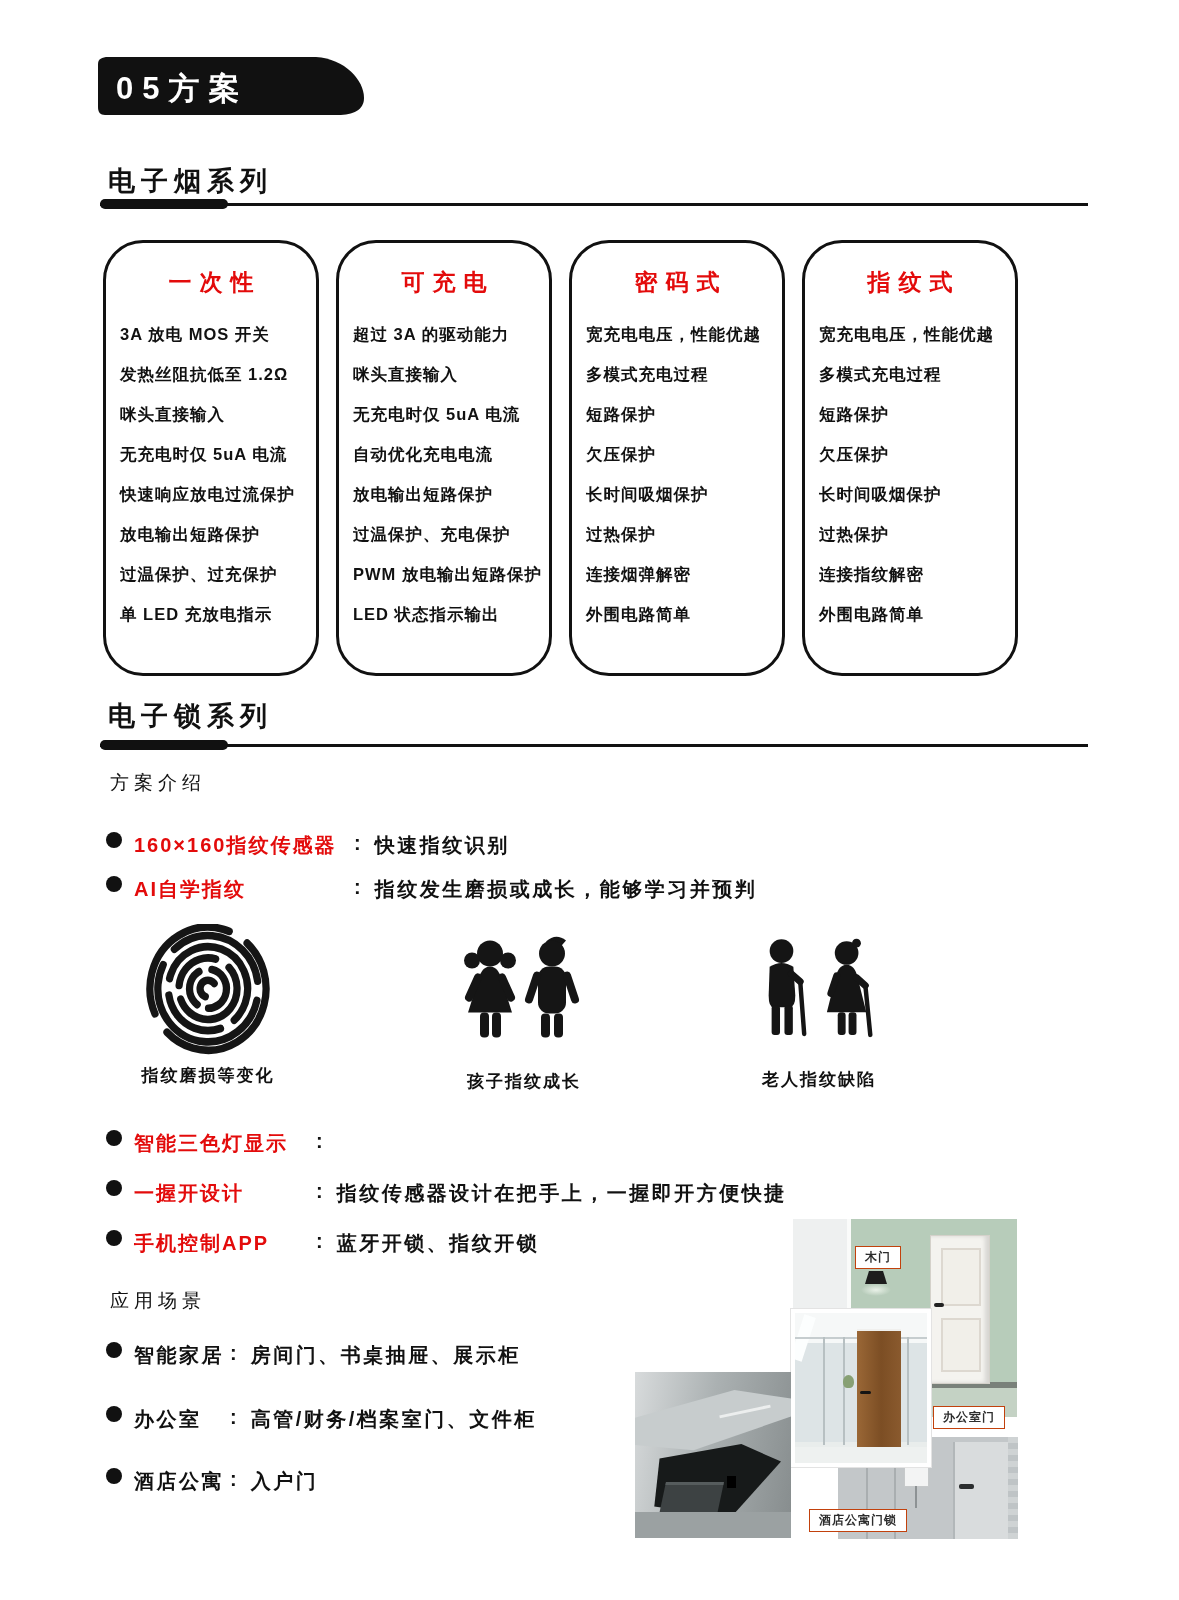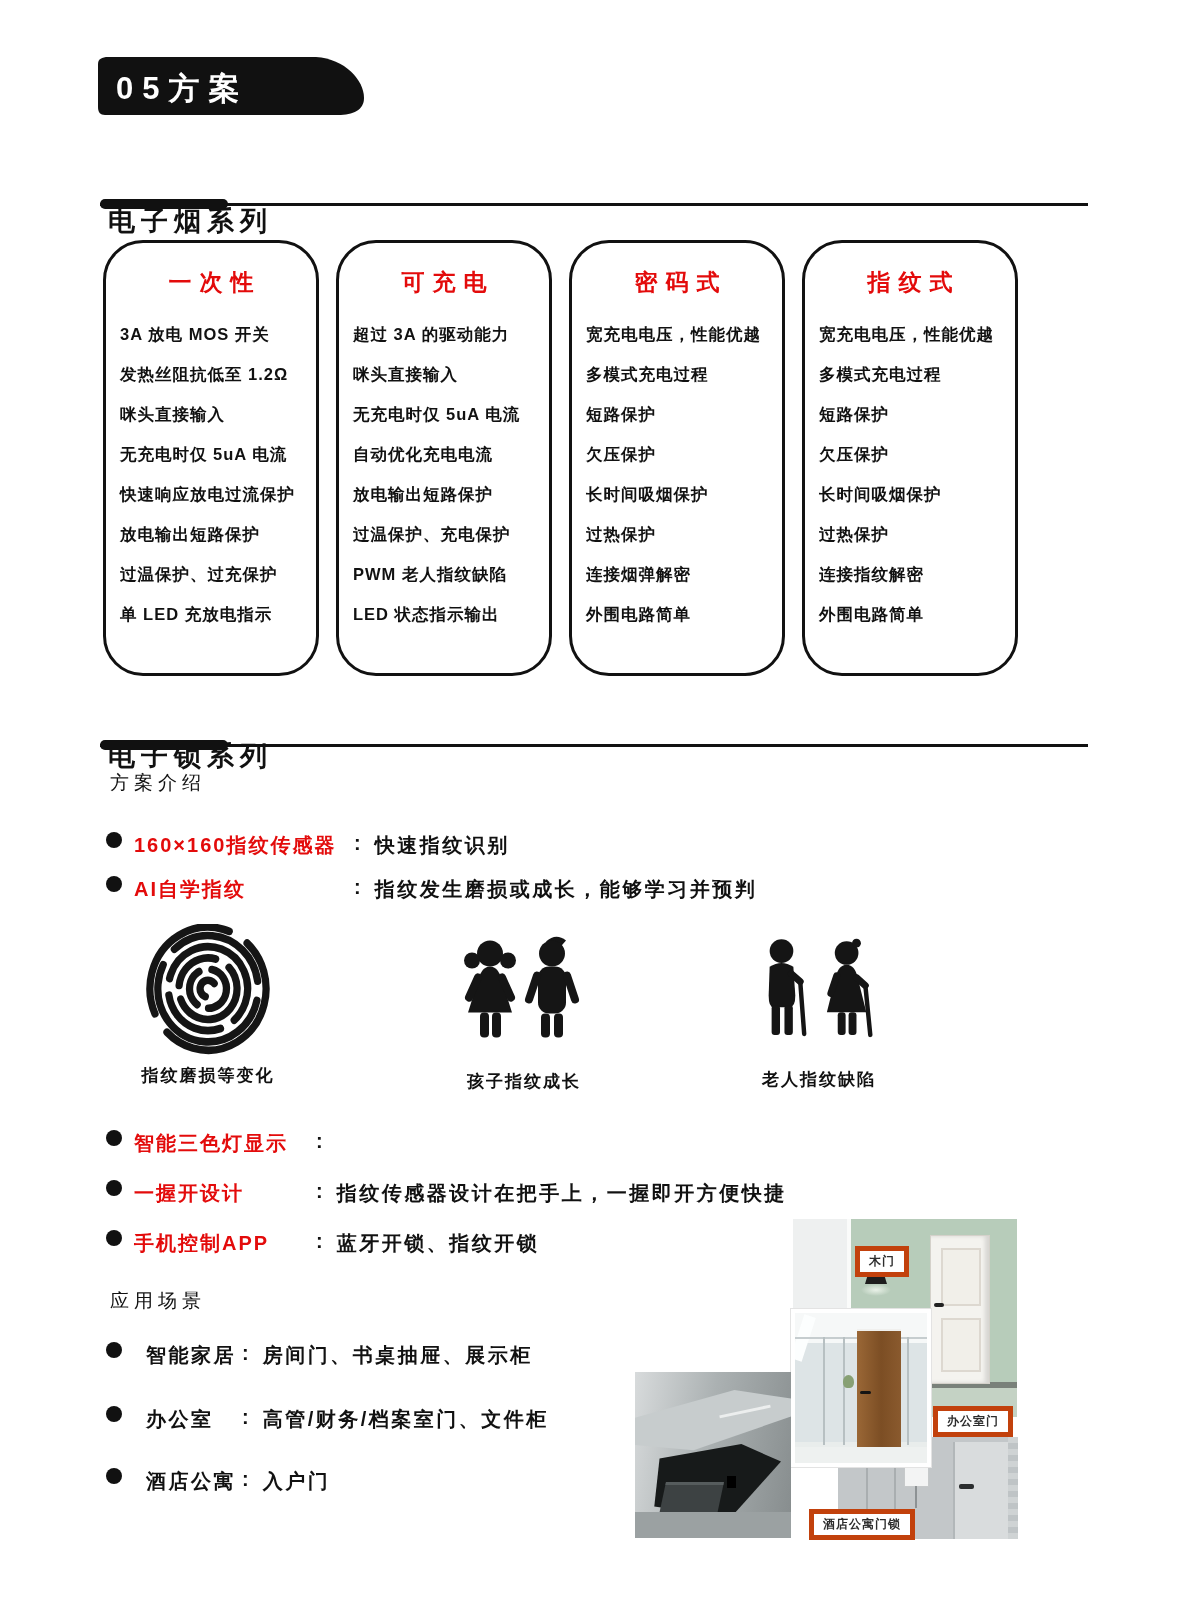--- a/index.html
+++ b/index.html
@@ -12,40 +12,40 @@
   .page{
     position:relative;width:1179px;height:1600px;background:#fff;overflow:hidden;
     font-family:"Liberation Sans","DejaVu Sans",sans-serif;color:var(--ink);padding-left:34px;
   }
   .abs{position:absolute;}
 
   
   .banner-text{position:absolute;left:116px;top:68px;color:#fff;font-size:31px;font-weight:700;letter-spacing:9px;}
 
   
-  .sec-head{position:absolute;left:108px;font-size:27px;font-weight:700;letter-spacing:6px;margin-top:40px;}
+  .sec-head{position:absolute;left:108px;font-size:27px;font-weight:700;letter-spacing:6px;}
   .rule-thick{position:absolute;left:100px;width:128px;height:10px;background:var(--ink);border-radius:6px;z-index:2;}
   .rule-thin{position:absolute;left:100px;width:988px;height:3px;background:var(--ink);}
 
   .sub-head{position:absolute;left:110px;font-size:19px;font-weight:400;letter-spacing:5px;}
 
   
   .cards{position:absolute;left:103px;top:240px;display:flex;gap:17px;}
   .card{width:216px;height:436px;border:3px solid var(--ink);border-radius:40px;box-sizing:border-box;padding:24px 12px 0 14px;background:#fff;}
   .card-title{color:var(--accent-red);font-size:23px;font-weight:700;letter-spacing:8px;text-align:center;padding-left:6px;}
   .card-list{list-style:none;margin:16px 0 0 0;padding:0;}
   .card-list li{height:40px;line-height:40px;font-size:16.5px;font-weight:700;letter-spacing:1px;white-space:nowrap;}
 
   
   .feat{position:absolute;left:106px;height:30px;display:flex;align-items:flex-start;white-space:nowrap;}
   .dot{width:16px;height:16px;border-radius:50%;background:var(--ink);margin-right:12px;flex:0 0 auto;}
   .flabel{color:var(--accent-red);font-size:20px;font-weight:700;letter-spacing:2px;}
   .w1{min-width:220px;}
   .w2{min-width:182px;}
-  .w3{min-width:96px;margin-left:12px;}
+  .w3{min-width:96px;}
   .fcolon{font-size:20px;font-weight:700;margin-right:14px;}
   .fdesc{font-size:20px;font-weight:700;letter-spacing:2.5px;}
 
   .caption{position:absolute;font-size:17px;font-weight:700;letter-spacing:2px;text-align:center;}
 
   .scen-label{color:var(--ink);}
   .pagenum{position:absolute;left:0;right:0;top:1546px;text-align:center;font-size:22px;font-weight:700;letter-spacing:1px;}
 
   
   .collage{position:absolute;left:633px;top:1215px;width:392px;height:332px;}
@@ -82,21 +82,21 @@
   .intercom-cord{position:absolute;left:77px;top:49px;width:1.5px;height:22px;background:#8d9294;}
 
   .photo-cabinet{left:2px;top:157px;width:156px;height:166px;background:linear-gradient(100deg,#d8dbdc 0%,#abb1b2 45%,#868c8d 100%);}
   .cab-top{position:absolute;left:-6px;top:18px;width:170px;height:70px;background:#c7cccd;clip-path:polygon(0 42%,62% 0,100% 14%,100% 34%,38% 86%,0 78%);}
   .cab-handle{position:absolute;left:84px;top:38px;width:52px;height:3px;background:#eceeee;transform:rotate(-12deg);}
   .cab-dark{position:absolute;left:14px;top:72px;width:132px;height:80px;background:#171a1a;clip-path:polygon(8% 18%,70% 0,100% 22%,62% 92%,4% 78%);}
   .cab-inner{position:absolute;left:26px;top:110px;width:58px;height:44px;background:#3d4243;border-top:3px solid #565c5d;transform:skewX(-12deg);}
   .cab-lock{position:absolute;left:92px;top:104px;width:9px;height:12px;background:#000;}
   .cab-front{position:absolute;left:0;bottom:0;width:100%;height:26px;background:#9ba1a2;}
 
-  .plabel{position:absolute;background:#fff;border:5px solid #c2410c;color:#2d2d2d;font-size:12px;font-weight:700;letter-spacing:1px;padding:2px 9px;white-space:nowrap;z-index:5;}
+  .plabel{position:absolute;background:#fff;border:1px solid #c2410c;color:#2d2d2d;font-size:12px;font-weight:700;letter-spacing:1px;padding:2px 9px;white-space:nowrap;z-index:5;}
 </style>
 </head>
 <body>
 
 <div class="page">
 
   <svg class="abs" style="left:98px;top:57px" width="266" height="58" viewBox="0 0 266 58">
     <path d="M10,0 L218,0 C247,2 266,23 266,41 C266,53 255,58 240,58 L7,58 C2,58 0,55 0,50 L0,7 C0,2 4,0 10,0 Z" fill="#111111"></path>
   </svg>
   <span class="banner-text">05方案</span>
@@ -121,21 +121,21 @@
     </div>
     <div class="card">
       <div class="card-title">可充电</div>
       <ul class="card-list">
         <li>超过 3A 的驱动能力</li>
         <li>咪头直接输入</li>
         <li>无充电时仅 5uA 电流</li>
         <li>自动优化充电电流</li>
         <li>放电输出短路保护</li>
         <li>过温保护、充电保护</li>
-        <li>PWM 老人指纹缺陷</li>
+        <li>PWM 放电输出短路保护</li>
         <li>LED 状态指示输出</li>
       </ul>
     </div>
     <div class="card">
       <div class="card-title">密码式</div>
       <ul class="card-list">
         <li>宽充电电压，性能优越</li>
         <li>多模式充电过程</li>
         <li>短路保护</li>
         <li>欠压保护</li>

